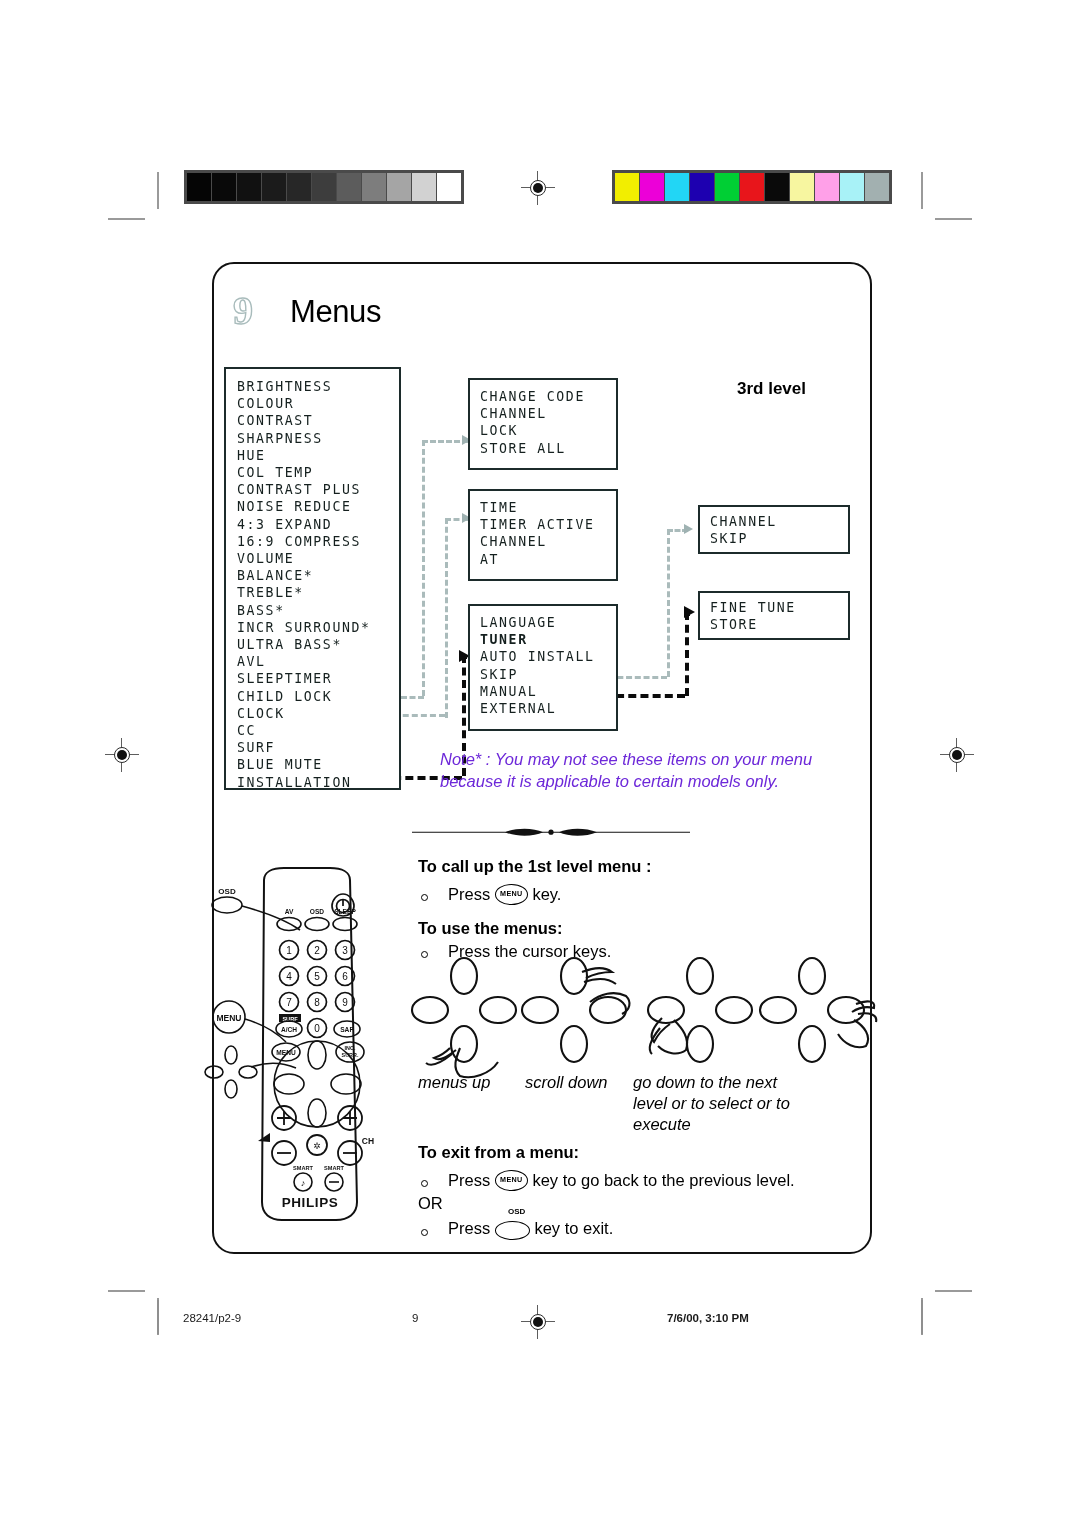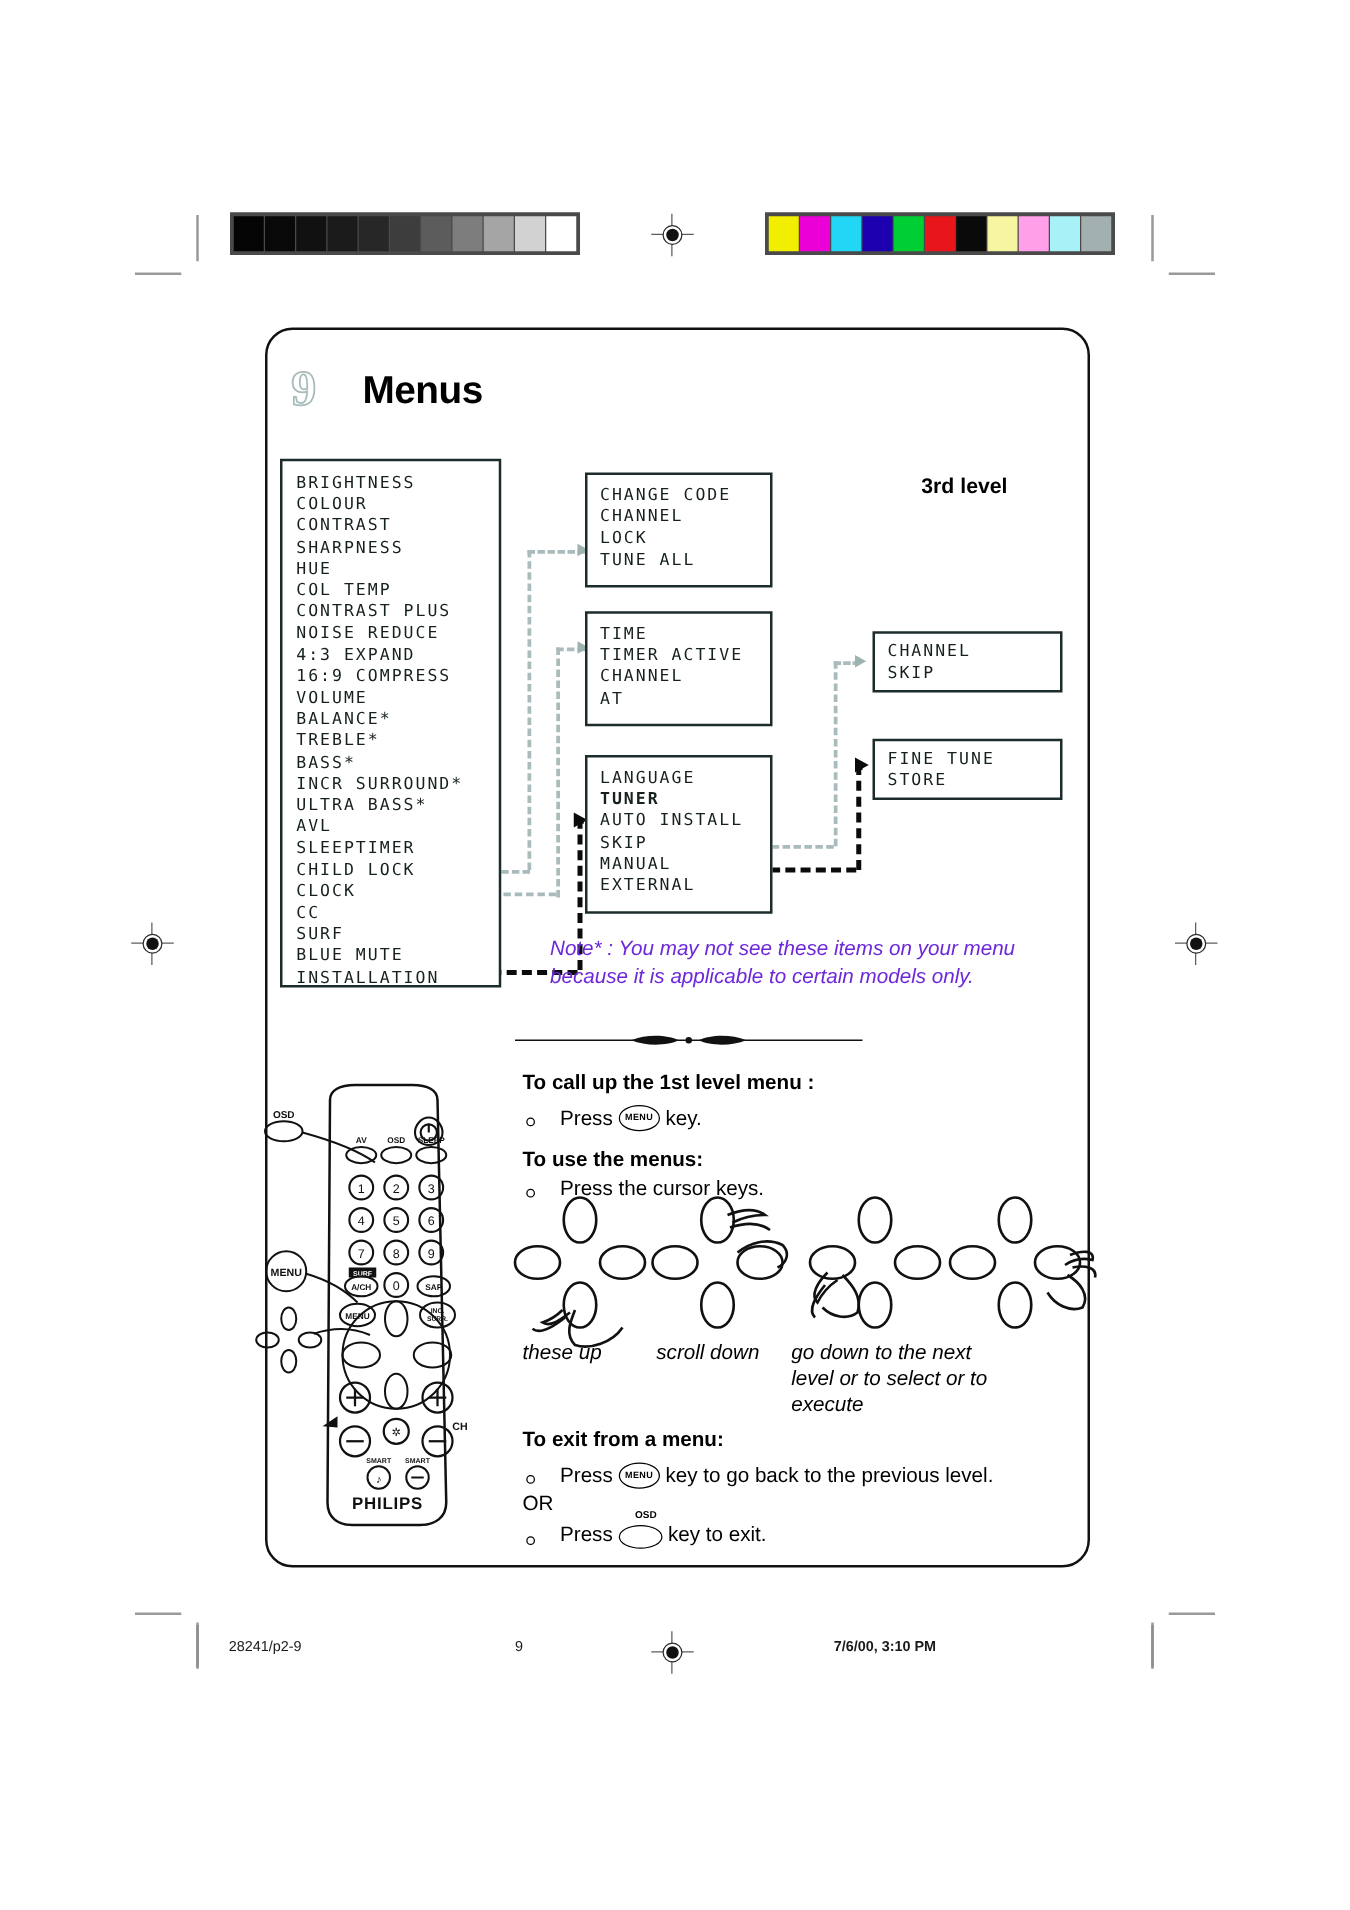--- a/index.html
+++ b/index.html
@@ -36,21 +36,21 @@
     position:absolute;left:233px;top:287px;
     font-size:40px;font-weight:bold;
     color:#ffffff;
     -webkit-text-stroke:1.4px #a9bcbc;
     text-shadow:0 0 0 #a9bcbc;
     font-family:"Liberation Serif", serif;
     letter-spacing:0;
   }
   .chaptitle{
     position:absolute;left:290px;top:294px;
-    font-size:31px;font-weight:bold;color:#000;letter-spacing:-0.4px;
+    font-size:31px;font-weight:normal;color:#000;letter-spacing:-0.4px;
   }
   .lvlhdr{position:absolute;font-size:17px;font-weight:bold;color:#000;margin-top:44px;}
 
   
   .mbox{position:absolute;border:2px solid #1c2b2b;background:#fff;box-sizing:border-box;}
   .mlist{font-family:"DejaVu Sans Mono","Liberation Mono",monospace;
          font-size:13.2px;line-height:17.2px;color:#15201f;letter-spacing:1.6px;white-space:pre;}
   .mlist .b{font-weight:bold;}
 
   
@@ -191,21 +191,21 @@
 <div class="bdash-v" style="left:685px;top:612px;height:84px;"></div>
 <div class="bdash-h" style="left:685px;top:612px;width:5px;"></div>
 <div class="arrow ar-r-b" style="left:684px;top:606px;"></div>
 <div class="arrow ar-l-b" style="left:534px;top:688px;"></div>
 
 <div class="mbox" style="left:224px;top:367px;width:177px;height:423px;">
   <div class="mlist" id="list-l1" style="padding:9px 0 0 11px;"><div>BRIGHTNESS</div><div>COLOUR</div><div>CONTRAST</div><div>SHARPNESS</div><div>HUE</div><div>COL TEMP</div><div>CONTRAST PLUS</div><div>NOISE REDUCE</div><div>4:3 EXPAND</div><div>16:9 COMPRESS</div><div>VOLUME</div><div>BALANCE*</div><div>TREBLE*</div><div>BASS*</div><div>INCR SURROUND*</div><div>ULTRA BASS*</div><div>AVL</div><div>SLEEPTIMER</div><div>CHILD LOCK</div><div>CLOCK</div><div>CC</div><div>SURF</div><div>BLUE MUTE</div><div>INSTALLATION</div></div>
 </div>
 
 <div class="mbox" style="left:468px;top:378px;width:150px;height:92px;">
-  <div class="mlist" id="list-l2a" style="padding:8px 0 0 10px;"><div>CHANGE CODE</div><div>CHANNEL</div><div>LOCK</div><div>TUNE ALL</div></div>
+  <div class="mlist" id="list-l2a" style="padding:8px 0 0 10px;"><div>CHANGE CODE</div><div>CHANNEL</div><div>LOCK</div><div>STORE ALL</div></div>
 </div>
 
 <div class="mbox" style="left:468px;top:489px;width:150px;height:92px;">
   <div class="mlist" id="list-l2b" style="padding:8px 0 0 10px;"><div>TIME</div><div>TIMER ACTIVE</div><div>CHANNEL</div><div>AT</div></div>
 </div>
 
 <div class="mbox" style="left:468px;top:604px;width:150px;height:127px;">
   <div class="mlist" id="list-l2c" style="padding:8px 0 0 10px;"><div>LANGUAGE</div><div class="b">TUNER</div><div>AUTO INSTALL</div><div>SKIP</div><div>MANUAL</div><div>EXTERNAL</div></div>
 </div>
 
@@ -286,21 +286,21 @@
       <ellipse cx="18" cy="52" rx="18" ry="13"></ellipse>
       <ellipse cx="86" cy="52" rx="18" ry="13"></ellipse>
       <ellipse cx="52" cy="86" rx="13" ry="18"></ellipse>
       <path d="M96 46 C106 42 116 42 114 50 C106 48 98 50 92 54"></path>
       <path d="M98 56 C108 54 118 56 116 64"></path>
       <path d="M94 62 C104 68 112 78 106 88 C96 92 84 86 78 76"></path>
     </g>
   </svg>
 </div>
 
-<div class="cap-italic" style="left:418px;top:1072px;width:105px;">these up</div>
+<div class="cap-italic" style="left:418px;top:1072px;width:105px;">menus up</div>
 <div class="cap-italic" style="left:525px;top:1072px;width:125px;">scroll down</div>
 <div class="cap-italic" style="left:633px;top:1072px;width:180px;">go down to the next level or to select or to execute</div>
 
 <div class="ih" style="left:418px;top:1143px;">To exit from a menu:</div>
 <div class="bullet" style="left:421px;top:1180px;"></div>
 <div class="ip" style="left:448px;top:1171px;">
   <span>Press</span>
   <span class="keycap">MENU</span>
   <span>key to go back to the previous level.</span>
 </div>

